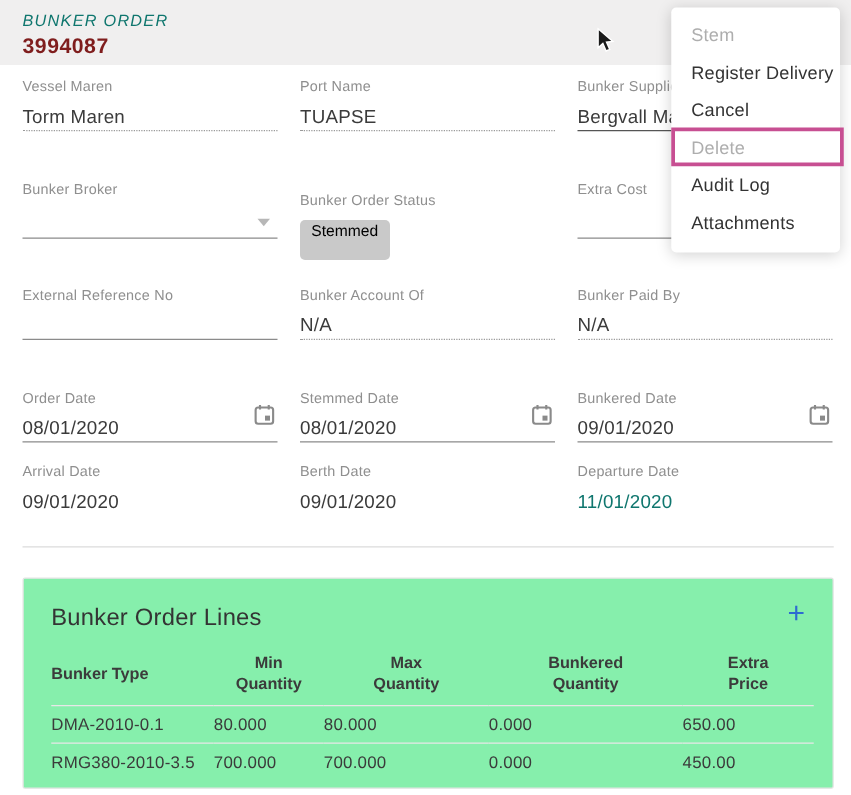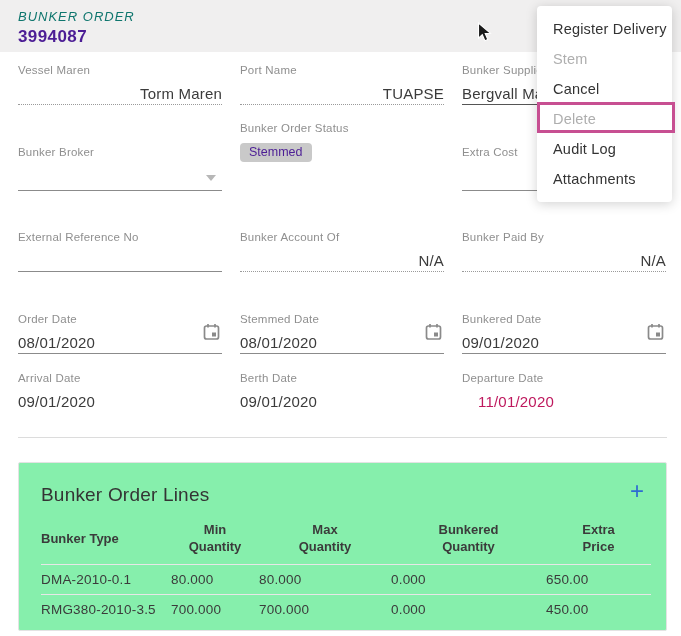--- a/index.html
+++ b/index.html
@@ -14,50 +14,50 @@
   .topbar {
     position: absolute; left: 0; top: 0; width: 681px; height: 52px;
     background: #f0efef;
   }
   .topbar .eyebrow {
     position: absolute; left: 18px; top: 9px;
     font-size: 13px; letter-spacing: 1px; color: #0f766e; font-style: italic;
   }
   .topbar .order-no {
     position: absolute; left: 18px; top: 27px;
-    font-size: 17px; font-weight: bold; color: #4c1d95; letter-spacing: .4px;
+    font-size: 17px; font-weight: bold; color: #7f1d1d; letter-spacing: .4px;
   }
 
   
   .field { position: absolute; width: 204px; }
   .col1 { left: 18px; }
   .col2 { left: 240px; }
   .col3 { left: 462px; }
   .f-label { font-size: 11.5px; color: #8f8f8f; letter-spacing: .2px; height: 14px; }
   .f-value {
     margin-top: 7px; font-size: 15px; color: #3b3b3b; height: 20px;
     padding-bottom: 7px; letter-spacing: .2px; position: relative;
   }
-  .dotted { border-bottom: 1px dotted #9a9a9a; text-align: right; }
+  .dotted { border-bottom: 1px dotted #9a9a9a; }
   .solid  { border-bottom: 1px solid #8b8b8b; }
   .darksolid { border-bottom: 1px solid #555; }
   .noline { border-bottom: none; }
   .empty-tall { height: 24px; }
   .caret {
     position: absolute; right: 6px; bottom: 9px;
     width: 0; height: 0; border-left: 5px solid transparent;
     border-right: 5px solid transparent; border-top: 6px solid #b7b7b7;
   }
   .badge {
-    display: inline-block; margin-top: 7px; padding: 2px 9px 3px;
+    display: inline-block; margin-top: 7px; padding: 2px 9px 16px;
     background: #c9c9c9; border-radius: 4px;
-    font-size: 12.5px; color: #4c1d95;
+    font-size: 12.5px; color: #000000;
   }
   .cal-icon { position: absolute; right: 2px; top: 10px; }
-  .blue-val { color: #be185d; margin-left: 16px; }
+  .blue-val { color: #0f766e; }
 
   .divider {
     position: absolute; left: 18px; top: 437px; width: 649px; height: 0;
     border-top: 1px solid #dcdcdc;
   }
 
   
   .card {
     position: absolute; left: 18px; top: 462px; width: 649px; height: 169px;
     border: 1px solid #e3e3e3; border-radius: 2px; background: #86efac;
@@ -130,21 +130,21 @@
     <div class="f-label">Bunker Supplier</div>
     <div class="f-value darksolid">Bergvall Ma</div>
   </div>
 
   <div class="field col1" style="top:146px">
     <div class="f-label">Bunker Broker</div>
     <div class="f-value solid empty-tall">
         <span class="caret"></span>
       </div>
   </div>
-  <div class="field col2" style="top:122px">
+  <div class="field col2" style="top:155px">
     <div class="f-label">Bunker Order Status</div>
     <span class="badge">Stemmed</span>
   </div>
   <div class="field col3" style="top:146px">
     <div class="f-label">Extra Cost</div>
     <div class="f-value solid empty-tall"></div>
   </div>
 
   <div class="field col1" style="top:231px">
     <div class="f-label">External Reference No</div>
@@ -259,22 +259,22 @@
           <td class="num">700.000</td>
           <td class="num">700.000</td>
           <td class="num">0.000</td>
           <td class="num">450.00</td>
         </tr>
       </tbody>
     </table>
   </div>
 
   <div class="menu">
+    <div class="menu-item disabled">Stem</div>
     <div class="menu-item">Register Delivery</div>
-    <div class="menu-item disabled">Stem</div>
     <div class="menu-item">Cancel</div>
     <div class="menu-item disabled">Delete</div>
     <div class="menu-item">Audit Log</div>
     <div class="menu-item">Attachments</div>
   </div>
   <div class="highlight-box"></div>
 
   <div class="cursor">
     <svg width="16" height="22" viewBox="0 0 16 22">
         <path d="M1.5 1 L1.5 16.2 L5.3 12.7 L7.9 18.8 L10.8 17.5 L8.2 11.6 L13.3 11.2 Z" fill="#1a1a1a" stroke="#fff" stroke-width="1.1"></path>

